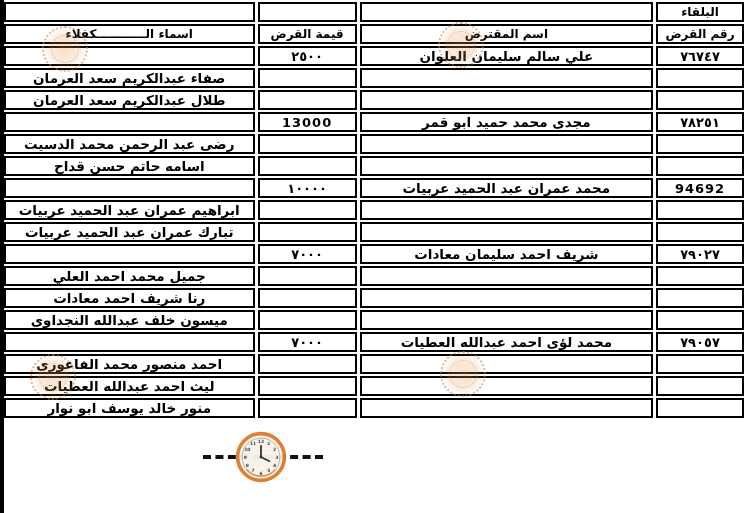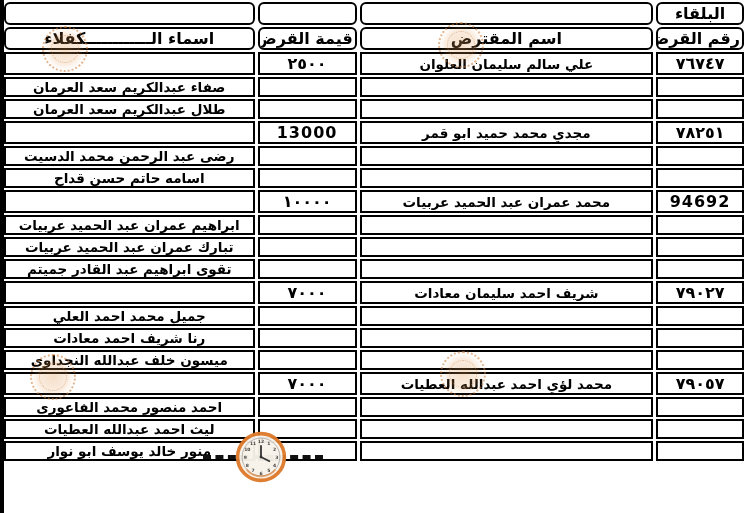--- a/index.html
+++ b/index.html
@@ -14,22 +14,22 @@
   }
   td{
     border:2px solid #000;height:16px;padding:0 2px;
     text-align:center;vertical-align:middle;
     font-size:13.5px;font-weight:bold;white-space:nowrap;overflow:hidden;
   }
   col.c-loan{width:86px;}
   col.c-borrower{width:287px;}
   col.c-amount{width:97px;}
   col.c-guarantors{width:245px;}
-  tr.hdr td{font-size:16px;border-radius:6px;}
-  td.num{font-size:16px;letter-spacing:1px;}
+  tr.hdr td{font-size:12px;}
+  td.num{font-size:13px;letter-spacing:1px;}
   
   .wm{
     position:absolute;width:42px;height:42px;border-radius:50%;
     border:2px dotted rgba(205,125,55,.55);
     background:radial-gradient(circle, rgba(225,150,80,.30) 0%, rgba(225,150,80,.18) 50%, rgba(225,150,80,0) 72%);
     z-index:3;pointer-events:none;
   }
   .wm::after{
     content:"";position:absolute;inset:7px;border-radius:50%;
     border:1px dotted rgba(205,125,55,.45);
@@ -113,26 +113,20 @@
           <td class="num"></td>
           <td></td>
           <td class="num"></td>
           <td>ابراهيم عمران عبد الحميد عربيات</td>
         </tr>
         <tr>
           <td class="num"></td>
           <td></td>
           <td class="num"></td>
           <td>تبارك عمران عبد الحميد عربيات</td>
-        </tr>
-        <tr>
-          <td class="num"></td>
-          <td></td>
-          <td class="num"></td>
-          <td>تقوى ابراهيم عبد القادر جميتم</td>
         </tr>
         <tr>
           <td class="num">٧٩٠٢٧</td>
           <td>شريف احمد سليمان معادات</td>
           <td class="num">٧٠٠٠</td>
           <td></td>
         </tr>
         <tr>
           <td class="num"></td>
           <td></td>

